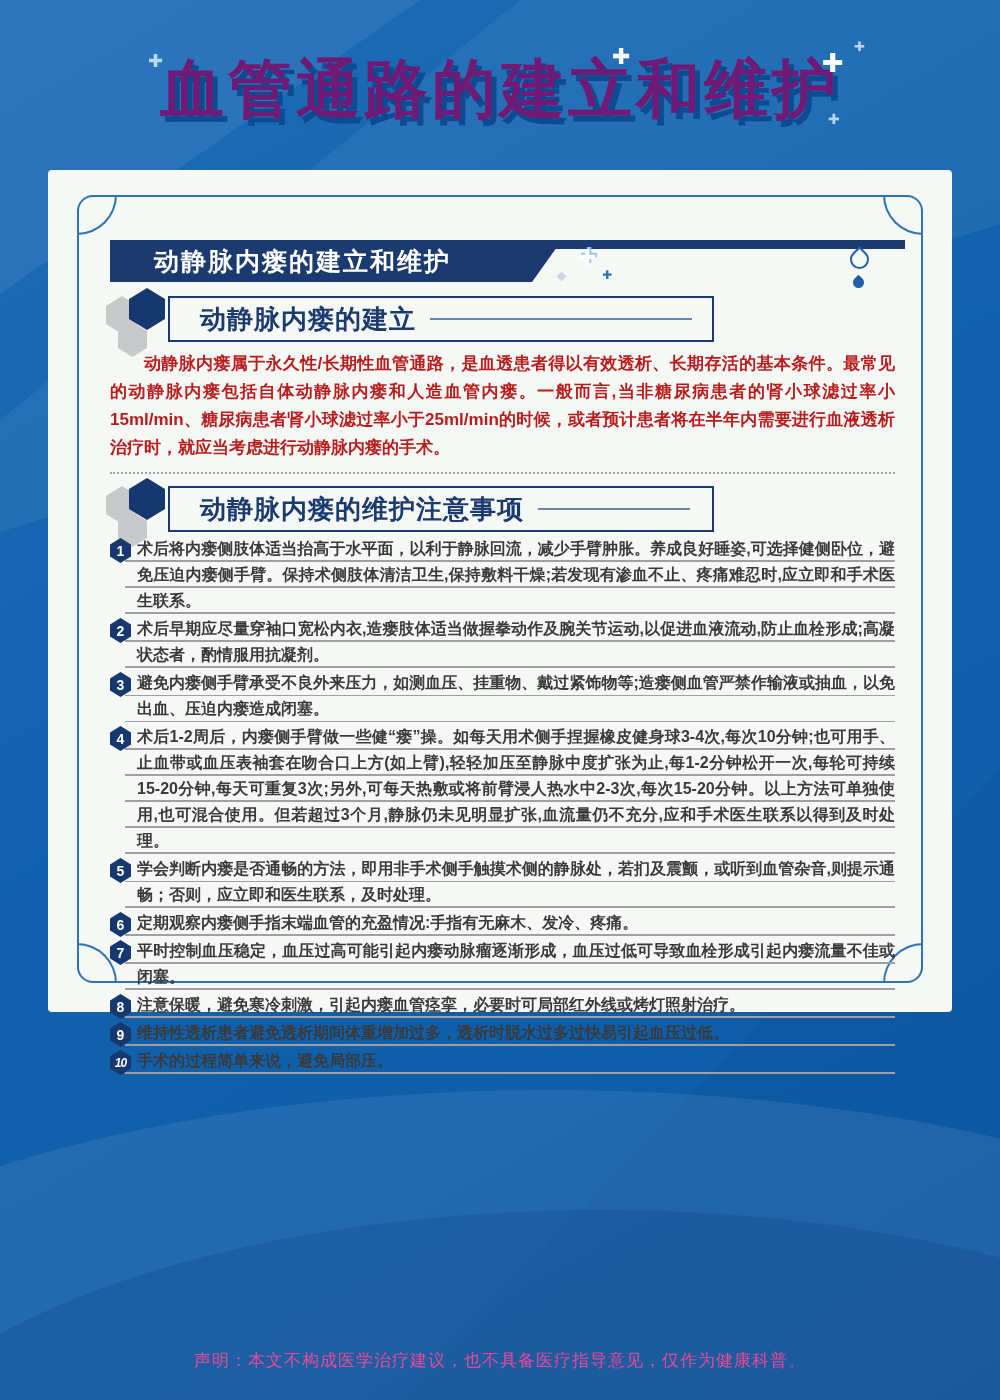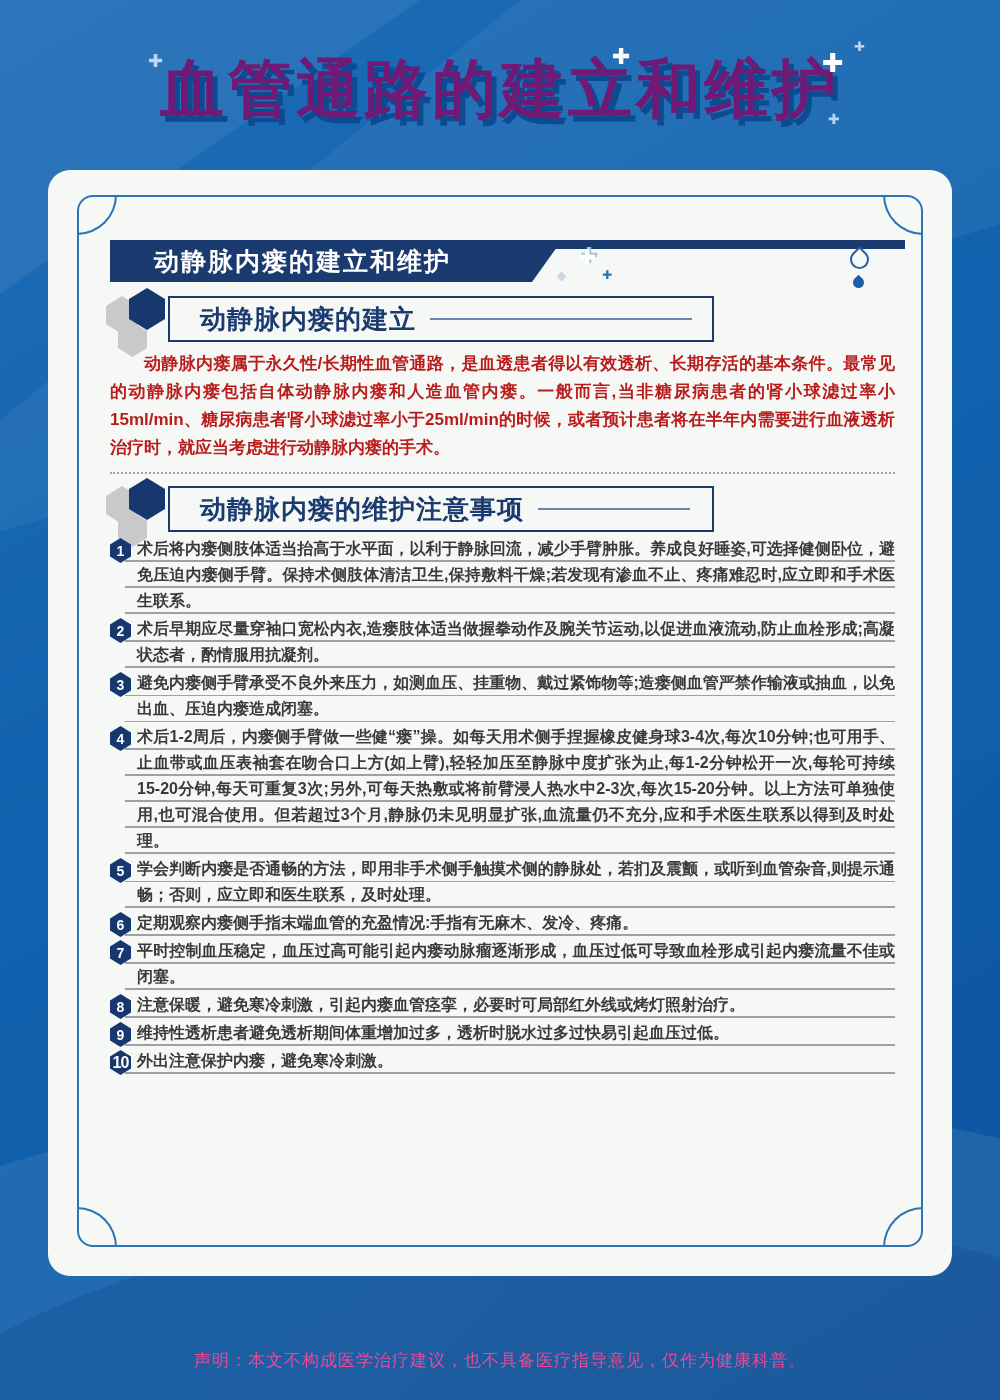--- a/index.html
+++ b/index.html
@@ -22,22 +22,22 @@
     border-radius:50%; background:rgba(255,255,255,.08); }
   .bg-wave2 { position:absolute; left:-150px; bottom:-430px; width:1500px; height:620px;
     border-radius:50%; background:rgba(10,50,110,.18); }
   
   .poster-title { position:absolute; top:46px; left:0; width:100%; text-align:center;
     color:#701a75; font-size:64px; font-weight:900; letter-spacing:4px; z-index:3;
     text-shadow:5px 6px 0 #0c4b92; }
   .tplus { position:absolute; z-index:4; color:#fff; font-weight:700; line-height:1; }
   .tplus.outline { color:#bcd7ee; }
   
-  .card { position:absolute; left:48px; top:170px; width:904px; height:1106px;
-    background:#f6f8f5; border-radius:22px; z-index:2; }
+  .card { position:absolute; left:48px; top:170px; width:904px; height:842px;
+    background:#f6f8f5; border-radius:4px; z-index:2; }
   .inner-border { position:absolute; left:29px; right:29px; top:25px; bottom:29px;
     border:2px solid #2e74b5; border-radius:16px; pointer-events:none; }
   .corner { position:absolute; width:40px; height:40px; border-color:#2e74b5; border-style:solid; }
   .corner.tl { left:-2px; top:-2px; border-width:0 2px 2px 0; border-radius:0 0 100% 0; }
   .corner.tr { right:-2px; top:-2px; border-width:0 0 2px 2px; border-radius:0 0 0 100%; }
   .corner.bl { left:-2px; bottom:-2px; border-width:2px 2px 0 0; border-radius:0 100% 0 0; }
   .corner.br { right:-2px; bottom:-2px; border-width:2px 0 0 2px; border-radius:100% 0 0 0; }
   .content { position:absolute; left:62px; right:57px; top:0; }
   
   .banner { position:relative; height:42px; margin-top:70px; }
@@ -74,21 +74,21 @@
   .para { font-size:17px; line-height:28px; color:#b91c1c; font-weight:600;
     text-align:justify; text-indent:2em; }
   .dotted-sep { border:none; border-top:2px dotted #a3a3a3; margin:10px 0 12px 0; }
   
   .list { margin-top:4px; }
   .item { position:relative; padding-left:27px; margin-bottom:2px; }
   .badge { position:absolute; left:0; top:2px; width:21px; height:25px; background:#16386e;
     clip-path:polygon(50% 0,100% 26%,100% 74%,50% 100%,0 74%,0 26%);
     color:#fff; font-size:14px; font-weight:700;
     display:flex; align-items:center; justify-content:center; }
-  .badge.two-digit { font-size:16px; letter-spacing:-1px; }
+  .badge.two-digit { font-size:12px; letter-spacing:-1px;font-style:italic; }
   .item-text { display:block; font-size:16px; line-height:26px; color:#3a3a3a; font-weight:700;
     text-align:justify; margin-left:-12px; padding-left:12px;
     background-image:repeating-linear-gradient(180deg,transparent 0,transparent 24.5px,#a0a0a0 24.5px,#a0a0a0 26px); }
   
   .footer { position:absolute; left:0; bottom:28px; width:100%; text-align:center;
     color:#ec4899; font-size:17px; letter-spacing:1px; z-index:3; font-weight:500; }
 </style>
 </head>
 <body>
 
@@ -189,20 +189,20 @@
       <div class="item">
         <span class="badge">8</span>
         <span class="item-text">注意保暖，避免寒冷刺激，引起内瘘血管痉挛，必要时可局部红外线或烤灯照射治疗。</span>
       </div>
       <div class="item">
         <span class="badge">9</span>
         <span class="item-text">维持性透析患者避免透析期间体重增加过多，透析时脱水过多过快易引起血压过低。</span>
       </div>
       <div class="item">
         <span class="badge two-digit">10</span>
-        <span class="item-text">外出注意保护内瘘，避免寒冷刺激。</span>
+        <span class="item-text">手术的过程简单来说，避免局部压。</span>
       </div>
     </div>
 
   </div>
 </div>
 
 <div class="footer">声明：本文不构成医学治疗建议，也不具备医疗指导意见，仅作为健康科普。</div>
 
 </body></html>

